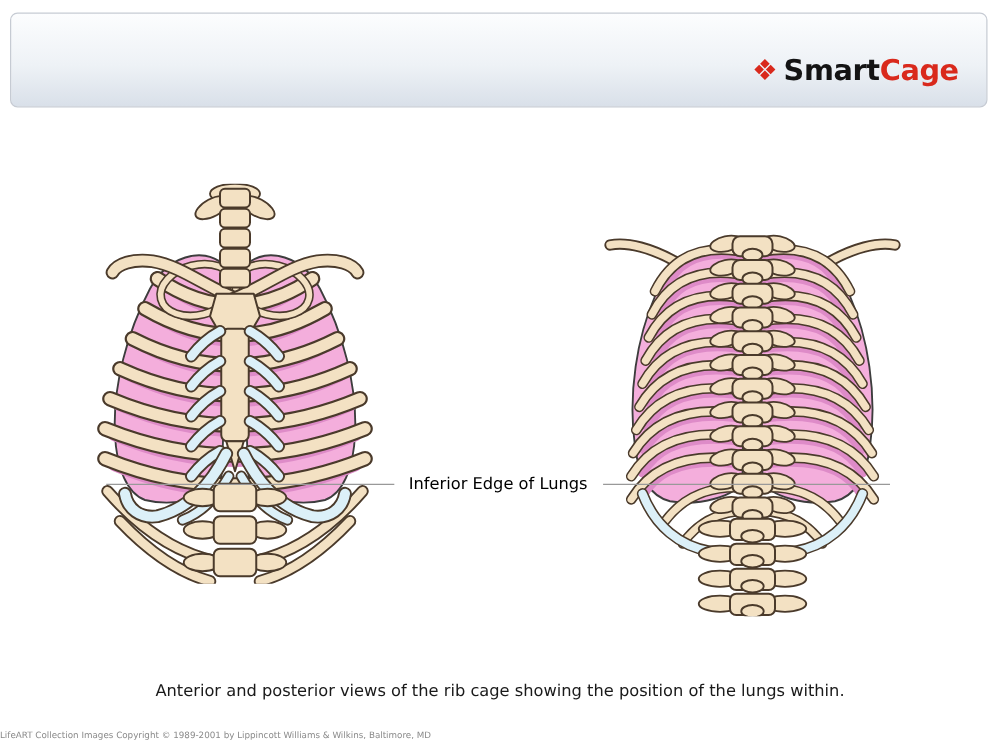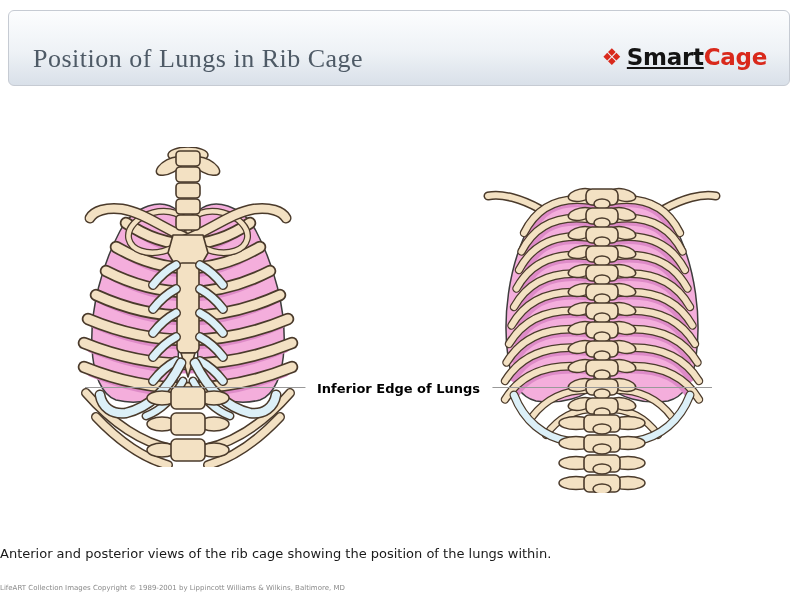--- a/index.html
+++ b/index.html
@@ -13,42 +13,41 @@
     background:linear-gradient(180deg,var(--header-grad-top) 0%,#eef2f6 55%,var(--header-grad-bottom) 100%);
   }
   .page-title{
     position:absolute;left:24px;bottom:11px;margin:0;
     font-family:"Liberation Serif","DejaVu Serif",serif;font-weight:400;
     font-size:26px;color:var(--title);letter-spacing:.5px;
   }
   .logo{position:absolute;right:22px;bottom:15px;display:flex;align-items:center;
     font-size:23px;font-weight:700;letter-spacing:-.3px;}
   .logo-icon{color:var(--logo-red);font-size:23px;font-weight:400;margin-right:5px;line-height:1;}
-  .logo-smart{color:#141414;text-decoration:underline;}
+  .logo-smart{color:#141414;}
   .logo-draw{color:var(--logo-red);}
   .illus{position:absolute;}
   .illus.anterior{left:70px;top:147px;width:240px;height:320px;}
   .illus.posterior{left:482px;top:163px;width:240px;height:330px;}
   .annotation{position:absolute;left:85px;top:387px;width:627px;height:0;
     border-top:1px solid var(--line-gray);z-index:5;}
   .annotation-label{
     position:absolute;left:50%;top:0;transform:translate(-50%,-50%);
-    background:#ffffff;padding:0 12px;font-size:13px;font-weight:700;color:#000;
+    background:#ffffff;padding:0 12px;font-size:13px;font-weight:400;color:#000;
     white-space:nowrap;
   }
-  .caption{position:absolute;top:546px;left:0;width:100%;margin:0;text-align:left;
+  .caption{position:absolute;top:546px;left:0;width:100%;margin:0;text-align:center;
     font-size:13px;color:#1a1a1a;}
   .copyright{position:absolute;top:584px;left:0;width:100%;margin:0;text-align:left;
     font-size:7px;color:#8a8a8a;}
 </style>
 </head>
 <body>
 
 <header class="header">
-  <h1 class="page-title">Position of Lungs in Rib Cage</h1>
   <div class="logo">
     <span class="logo-icon">❖</span>
       <span class="logo-smart">Smart</span>
       <span class="logo-draw">Cage</span>
   </div>
 </header>
 
 <svg class="illus anterior" viewBox="0 0 240 320">
     <path d="M 108 64 C 92 50 64 58 50 84 C 32 118 20 162 22 200 C 23 228 32 248 46 253 C 70 259 100 251 107 237 C 111 160 110 100 108 64 Z" fill="#F4AEDC" stroke="#3D3D3D" stroke-width="1.5" stroke-linejoin="round"></path>
     <path d="M 128 64 C 144 50 172 58 186 84 C 204 118 216 162 214 200 C 213 228 204 248 190 253 C 166 259 136 251 129 237 C 125 160 126 100 128 64 Z" fill="#F4AEDC" stroke="#3D3D3D" stroke-width="1.5" stroke-linejoin="round"></path>

